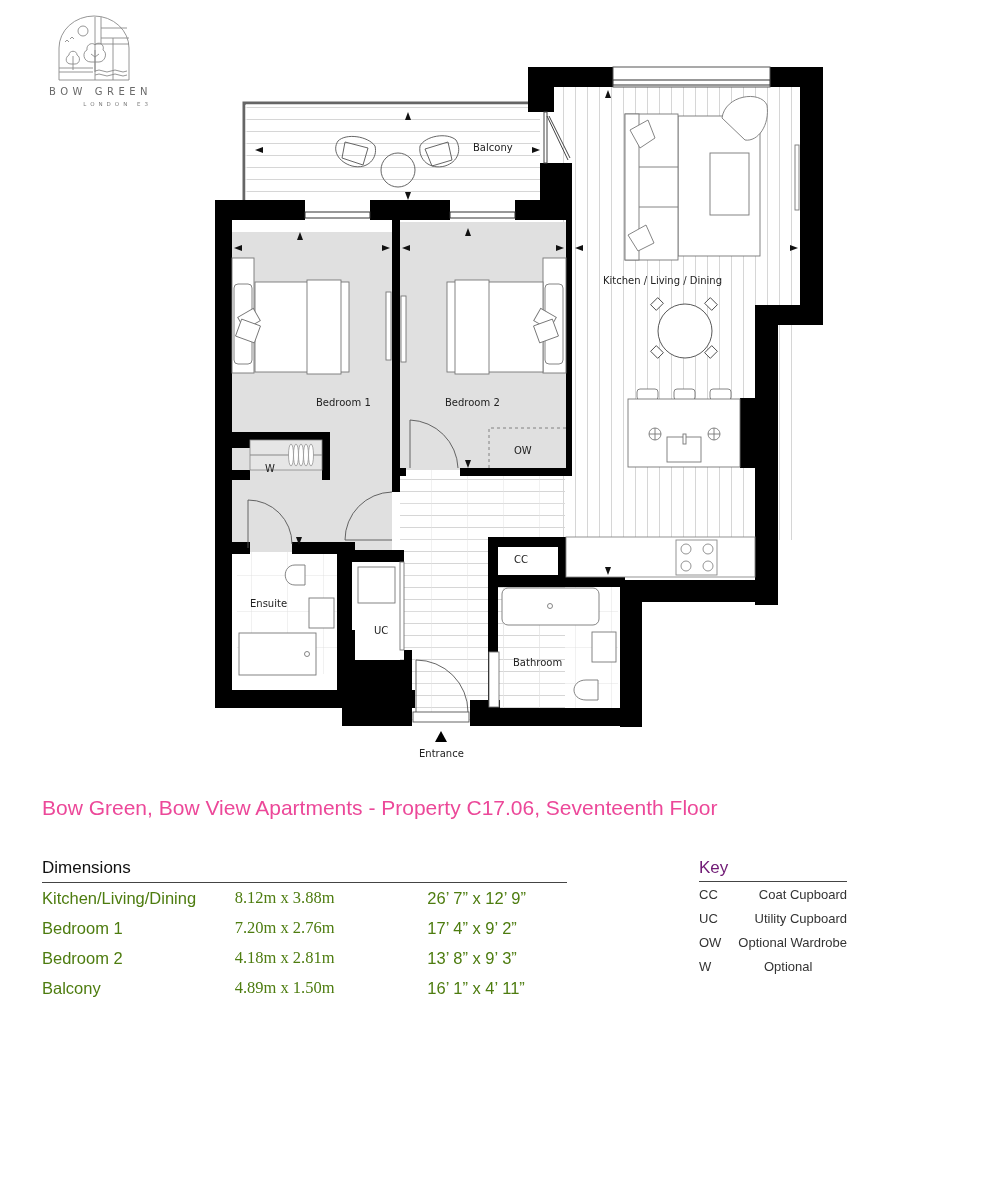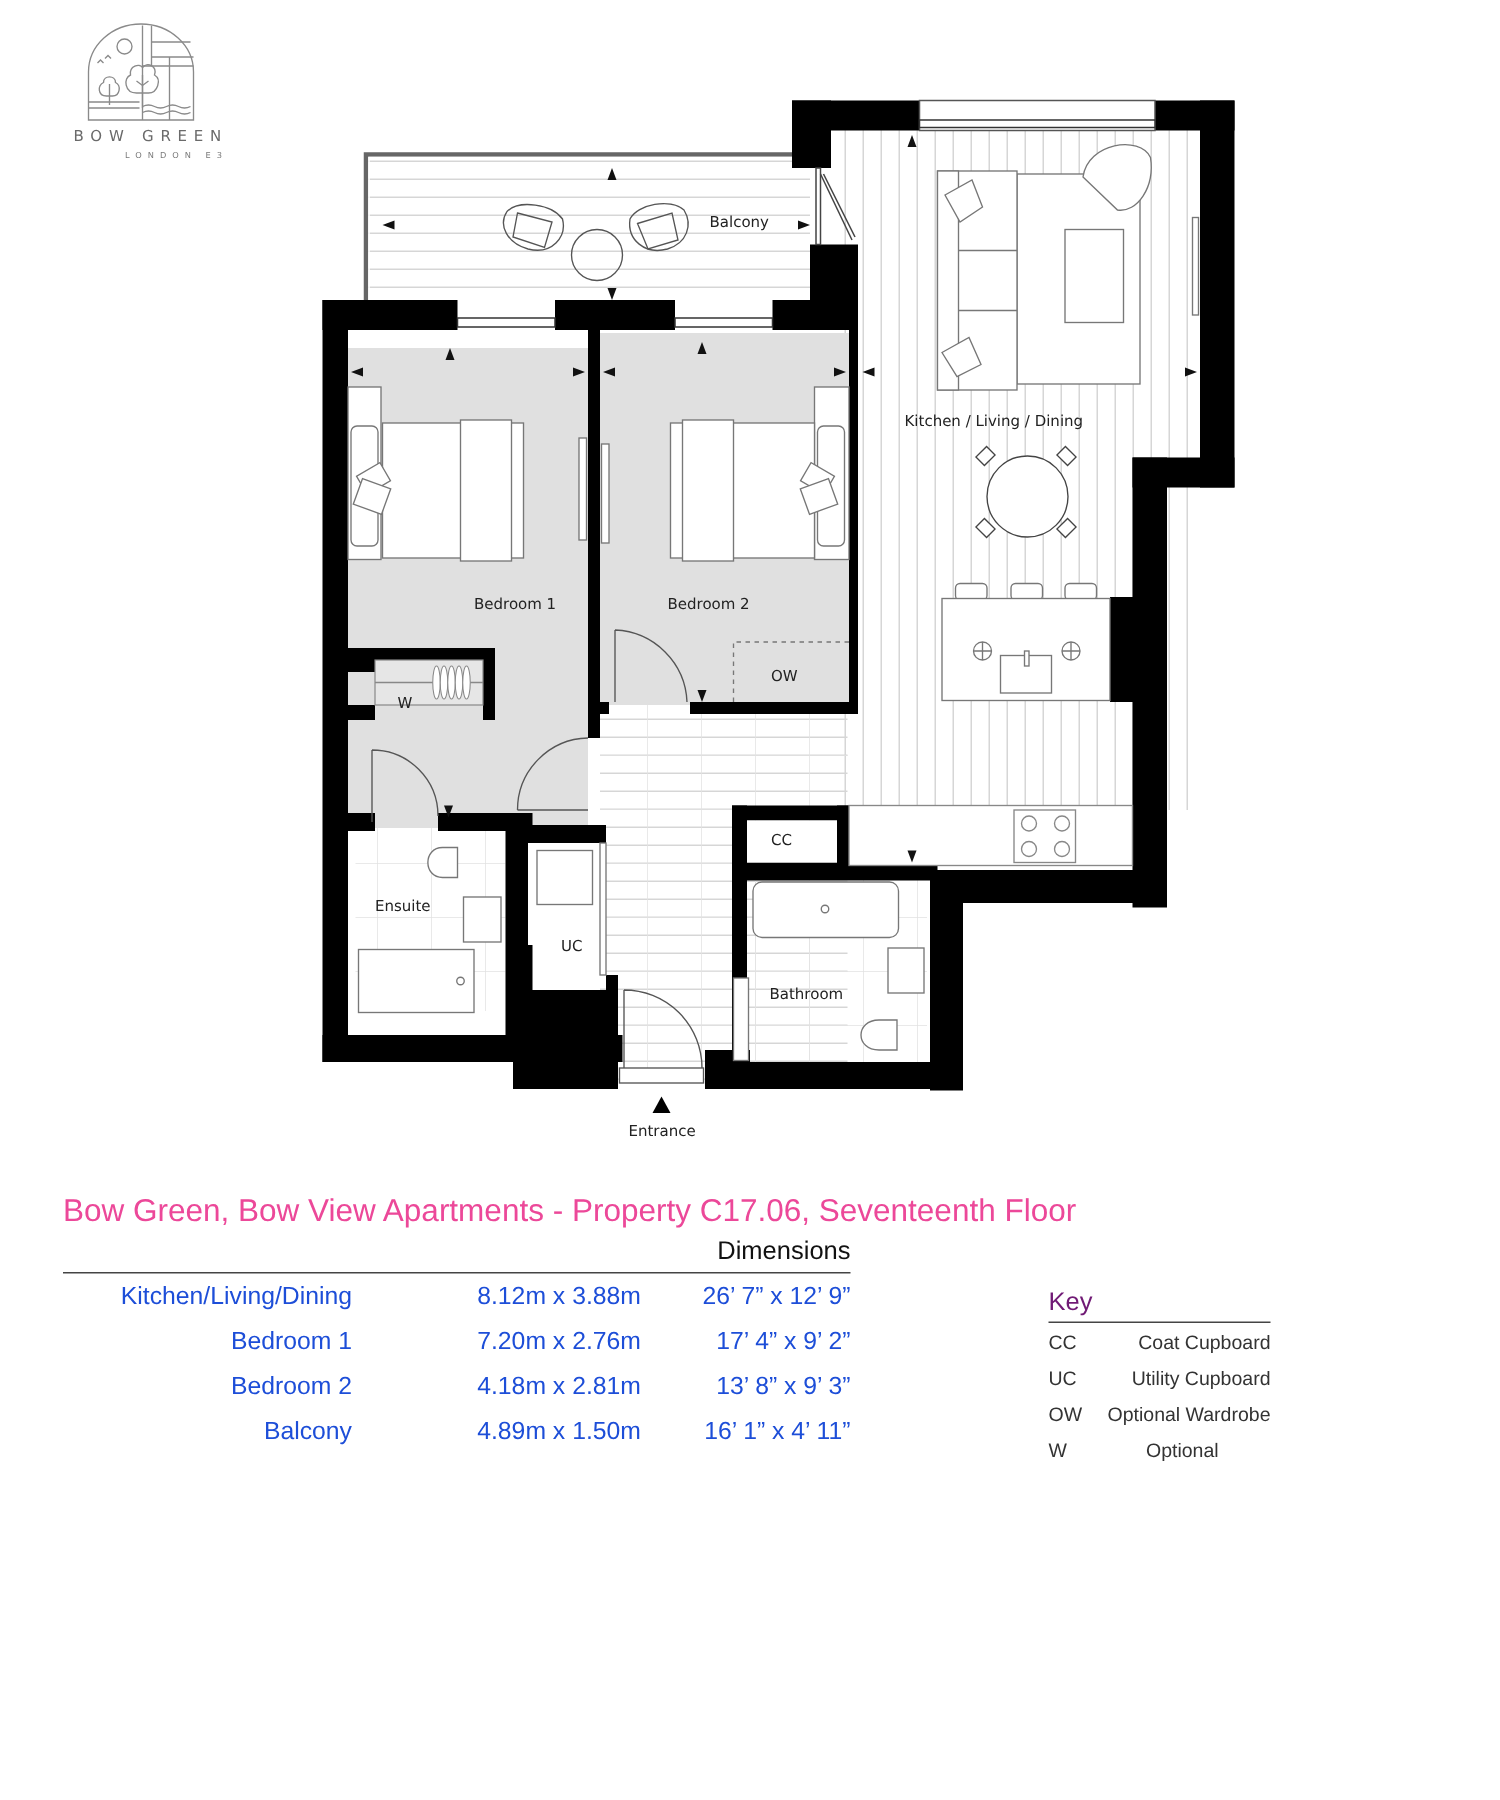--- a/index.html
+++ b/index.html
@@ -4,26 +4,26 @@
 <style>
   html, body { margin:0; padding:0; background:#ffffff; }
   body { width:1000px; height:1200px; position:relative; overflow:hidden; font-family:"Liberation Sans", sans-serif; color:#1a1a1a; }
   .logo { position:absolute; left:36px; top:14px; width:116px; text-align:right; }
   .logo svg { display:block; margin:0 auto; }
   .logo .brand { font-size:10px; letter-spacing:4.5px; color:#6a6a6a; margin-top:4px; font-family:"DejaVu Sans", sans-serif; }
   .logo .loc { font-size:5.5px; letter-spacing:4px; color:#7a7a7a; margin-top:4px; font-family:"DejaVu Sans", sans-serif; }
   .plan { position:absolute; left:0; top:0; }
   .plan text { font-family:"DejaVu Sans", sans-serif; fill:#222; }
   .title { position:absolute; left:42px; top:796px; font-size:21px; color:#ec4899; }
-  .dims { position:absolute; left:42px; top:824px; width:525px;text-align:right; }
+  .dims { position:absolute; left:42px; top:858px; width:525px; }
   .dims .h { font-size:17px; color:#111; padding-bottom:4px; border-bottom:1px solid #444; }
-  .dims .row { display:flex; height:30px; align-items:center; font-size:16.5px; color:#1d4ed8; }
+  .dims .row { display:flex; height:30px; align-items:center; font-size:16.5px; color:#4d7c0f; }
   .dims .row:first-of-type { margin-top:2px; }
   .dims .c1 { width:193px; }
-  .dims .c2 { width:193px; }
+  .dims .c2 { width:193px;font-family:Liberation Serif, serif; }
   .dims .c3 { width:140px; }
   .key { position:absolute; left:699px; top:858px; width:148px; }
   .key .h { font-size:17px; color:#701a75; padding-bottom:3px; border-bottom:1px solid #444; }
   .key .row { display:flex; height:24px; align-items:center; font-size:13px; color:#333; }
   .key .row:first-of-type { margin-top:0; }
   .key .k { width:65px; }
   .key .v { white-space:nowrap;text-align:right; }
 </style>
 </head>
 <body>

